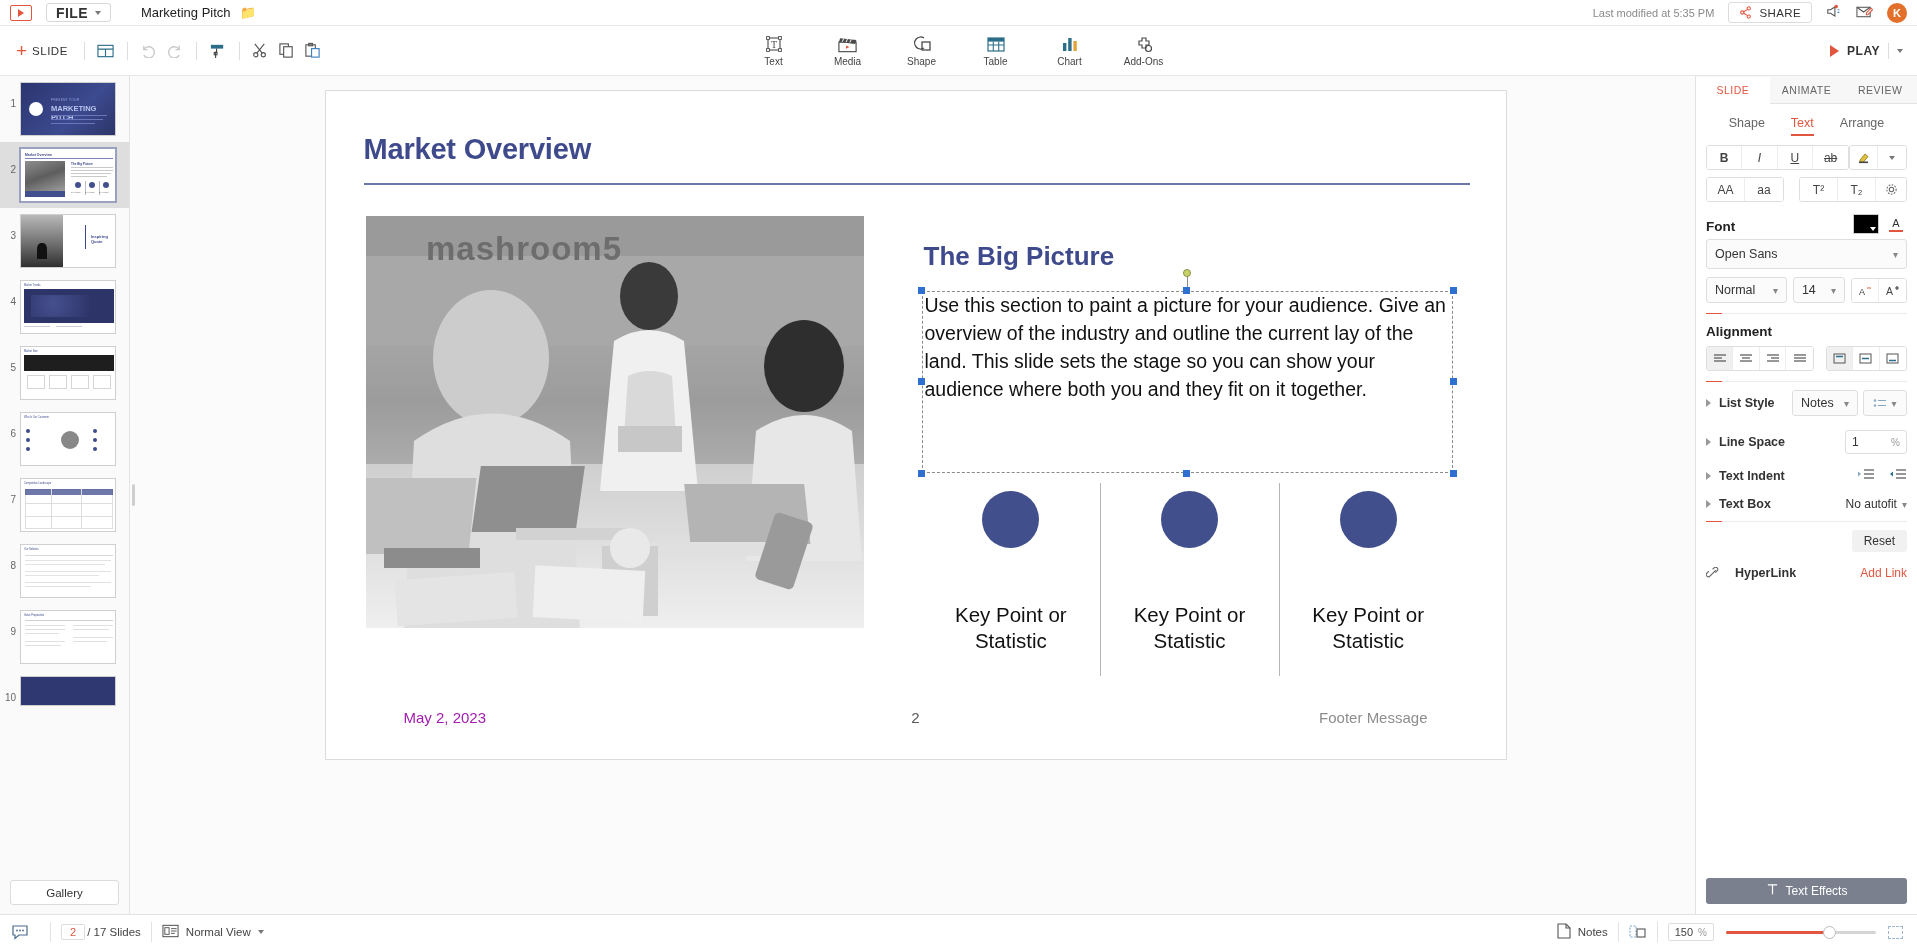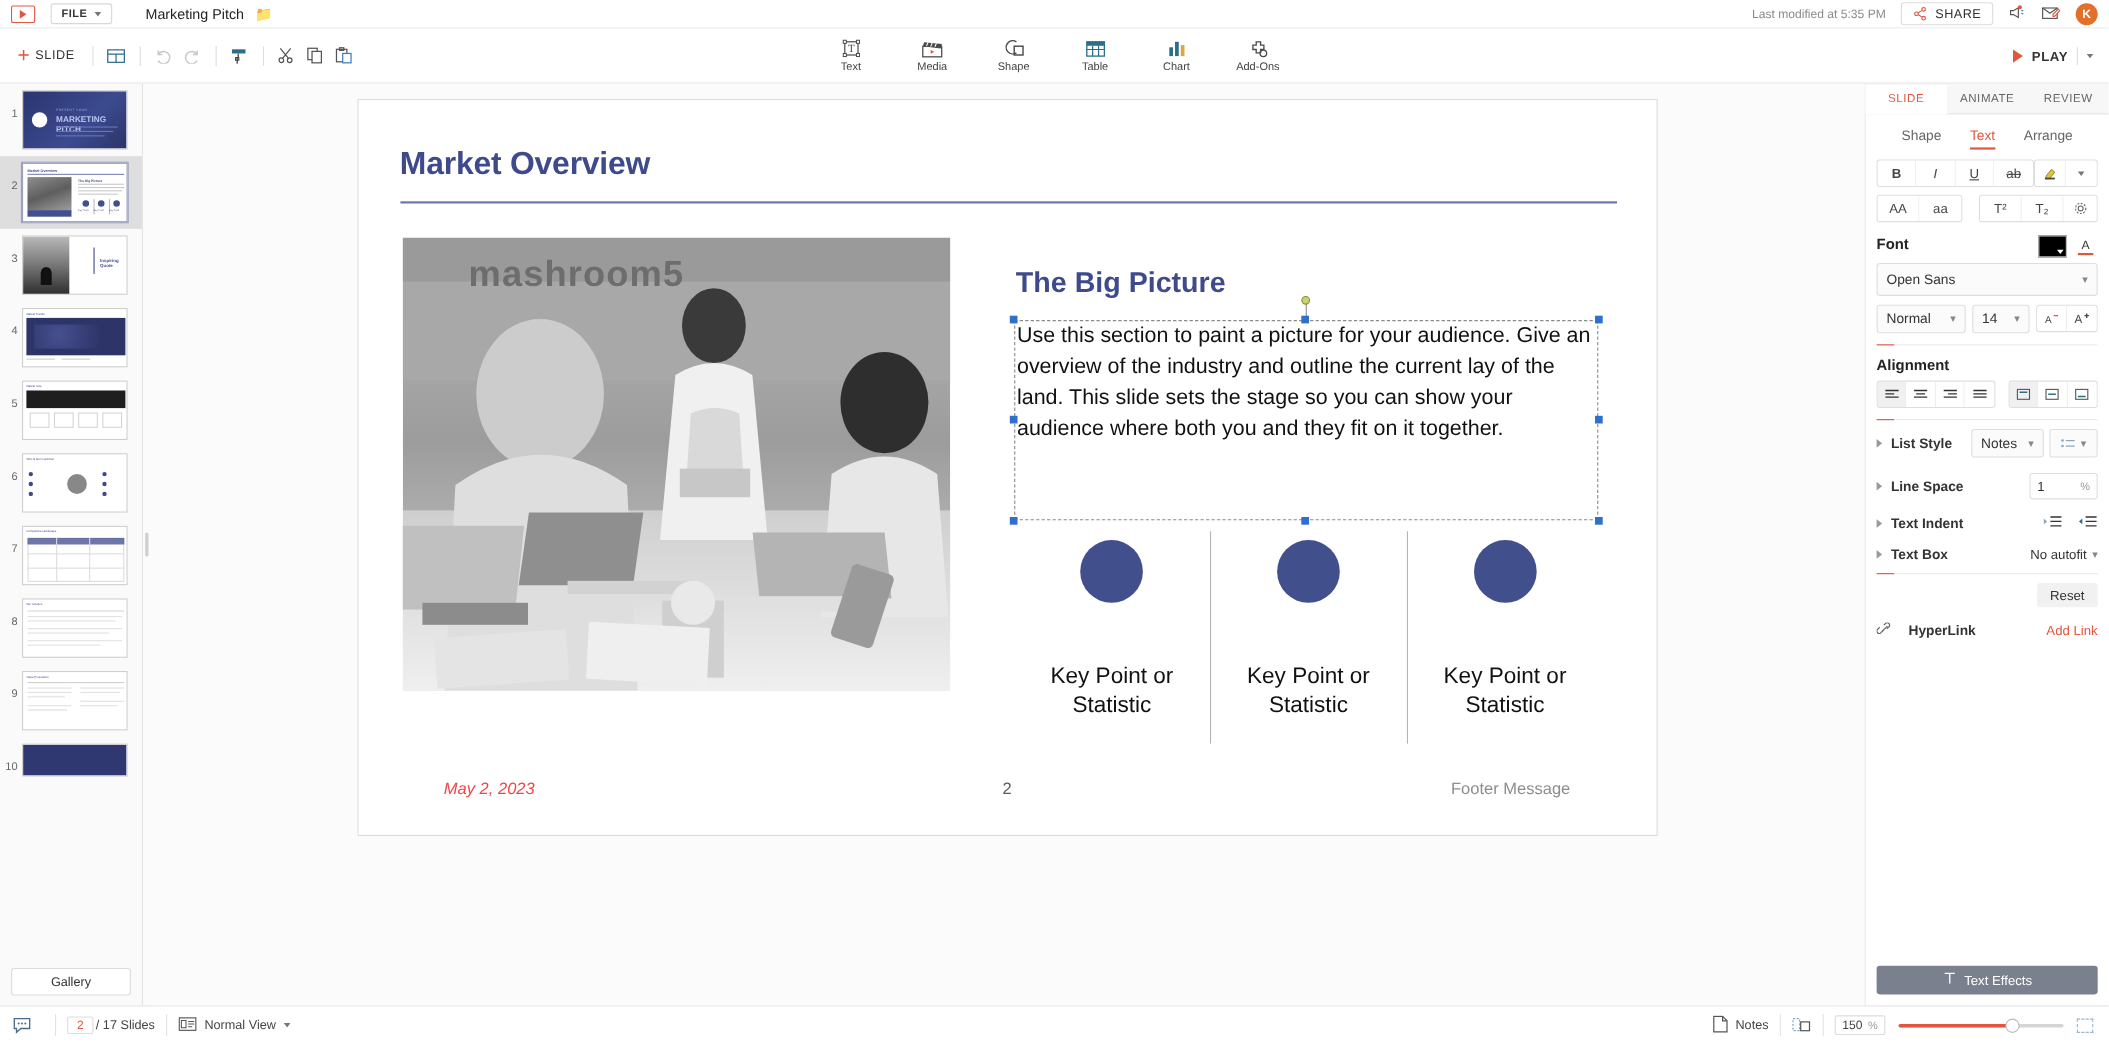--- a/index.html
+++ b/index.html
@@ -15,21 +15,21 @@
   .header {
     height:26px; display:flex; align-items:center;
     border-bottom:1px solid #e6e6e6; background:#fff; flex:none;
     padding:0 10px;
   }
   .logo-box { width:22px; height:16px; border:1.6px solid #e2563f; border-radius:2px;
     display:flex; align-items:center; justify-content:center; margin-right:14px; }
   .logo-tri { width:0;height:0;border-left:6px solid #e2563f;border-top:4px solid transparent;border-bottom:4px solid transparent; }
   .file-btn {
     border:1px solid #d8d8d8; border-radius:3px; height:19px; padding:0 9px;
-    display:flex; align-items:center; gap:7px; font-size:10px; font-weight:bold;
+    display:flex; align-items:center; gap:7px; font-size:14px; font-weight:bold;
     color:#333; letter-spacing:.4px; background:#fff; cursor:pointer;
   }
   .caret { width:0;height:0;border-left:3.5px solid transparent;border-right:3.5px solid transparent;border-top:4px solid #777; }
   .doc-title { margin-left:30px; font-size:13px; color:#222; }
   .folder-ico { margin-left:10px; font-size:13px; color:#4a90c4; line-height:1; }
   .header-right { margin-left:auto; display:flex; align-items:center; gap:14px; }
   .lastmod { font-size:11px; color:#8a8a8a; }
   .share-btn {
     border:1px solid #dcdcdc; border-radius:3px; height:21px; padding:0 10px;
     display:flex; align-items:center; gap:7px; font-size:11.5px; color:#333;
@@ -115,21 +115,21 @@
     background:#c9d36a; border:1px solid #8a9044; transform:translateX(-50%); }
   .tb-text { position:absolute; left:3px; top:1px; width:528px; font-size:19.5px;
     color:#111; line-height:1.43; }
 
   .kp-wrap { position:absolute; left:596px; top:400px; width:536px; display:flex; }
   .kp { flex:1; display:flex; flex-direction:column; align-items:center; position:relative; padding:0 4px; }
   .kp + .kp::before { content:""; position:absolute; left:0; top:-8px; bottom:-22px; width:1px; background:#b5b5b5; }
   .kp-dot { width:57px; height:57px; border-radius:50%; background:#424f8d; margin-bottom:54px; }
   .kp-lbl { font-size:20.5px; color:#111; text-align:center; line-height:1.28; }
 
-  .sl-date { position:absolute; left:78px; top:618px; font-size:15px; color:#ef4444;font-style:italic; }
+  .sl-date { position:absolute; left:78px; top:618px; font-size:15px; color:#a21caf; }
   .sl-pageno { position:absolute; left:0; right:0; top:618px; text-align:center; font-size:15px; color:#595959; }
   .sl-footer { position:absolute; right:78px; top:618px; font-size:15px; color:#8d8d8d; }
 
   
   .rpanel { width:222px; background:#fff; border-left:1px solid #e3e3e3;
     display:flex; flex-direction:column; flex:none; }
   .rtabs { display:flex; height:28px; border-bottom:1px solid #e3e3e3; background:#f7f7f7; }
   .rtab { flex:1; display:flex; align-items:center; justify-content:center;
     font-size:10.5px; letter-spacing:.5px; color:#666; cursor:pointer; }
   .rtab.active { background:#fff; color:#e2563f; border-bottom:2px solid #fff;
@@ -141,21 +141,21 @@
 
   .btn-row { display:flex; gap:0; margin-bottom:7px; }
   .bgroup { display:flex; border:1px solid #dedede; border-radius:3px; overflow:hidden; }
   .bcell { width:38px; height:23px; display:flex; align-items:center; justify-content:center;
     border-right:1px solid #ededed; cursor:pointer; color:#444; font-size:12px; background:#fff; }
   .bcell:last-child { border-right:none; }
   .bcell.w2 { width:30px; }
   .spacer-f { flex:1; }
 
   .sect-title { font-size:13.5px; font-weight:bold; color:#222; margin:10px 0 7px; }
-  .row { display:flex; align-items:flex-start; gap:6px; margin-bottom:8px; }
+  .row { display:flex; align-items:flex-end; gap:6px; margin-bottom:8px; }
   .color-sw { width:26px;height:20px;background:#000;border:1px solid #ccc;position:relative;cursor:pointer; }
   .color-sw::after{content:"";position:absolute;right:2px;bottom:2px;width:0;height:0;
     border-left:3px solid transparent;border-right:3px solid transparent;border-top:4px solid #fff;}
   .underA { width:22px;height:20px;display:flex;flex-direction:column;align-items:center;
     justify-content:center;cursor:pointer;font-size:11px;color:#333; }
   .underA .bar { width:14px;height:2px;background:#e2563f;margin-top:1px; }
 
   .select {
     border:1px solid #dedede; border-radius:3px; background:#fbfbfb; height:26px;
     display:flex; align-items:center; padding:0 8px; font-size:12.5px; color:#333;

